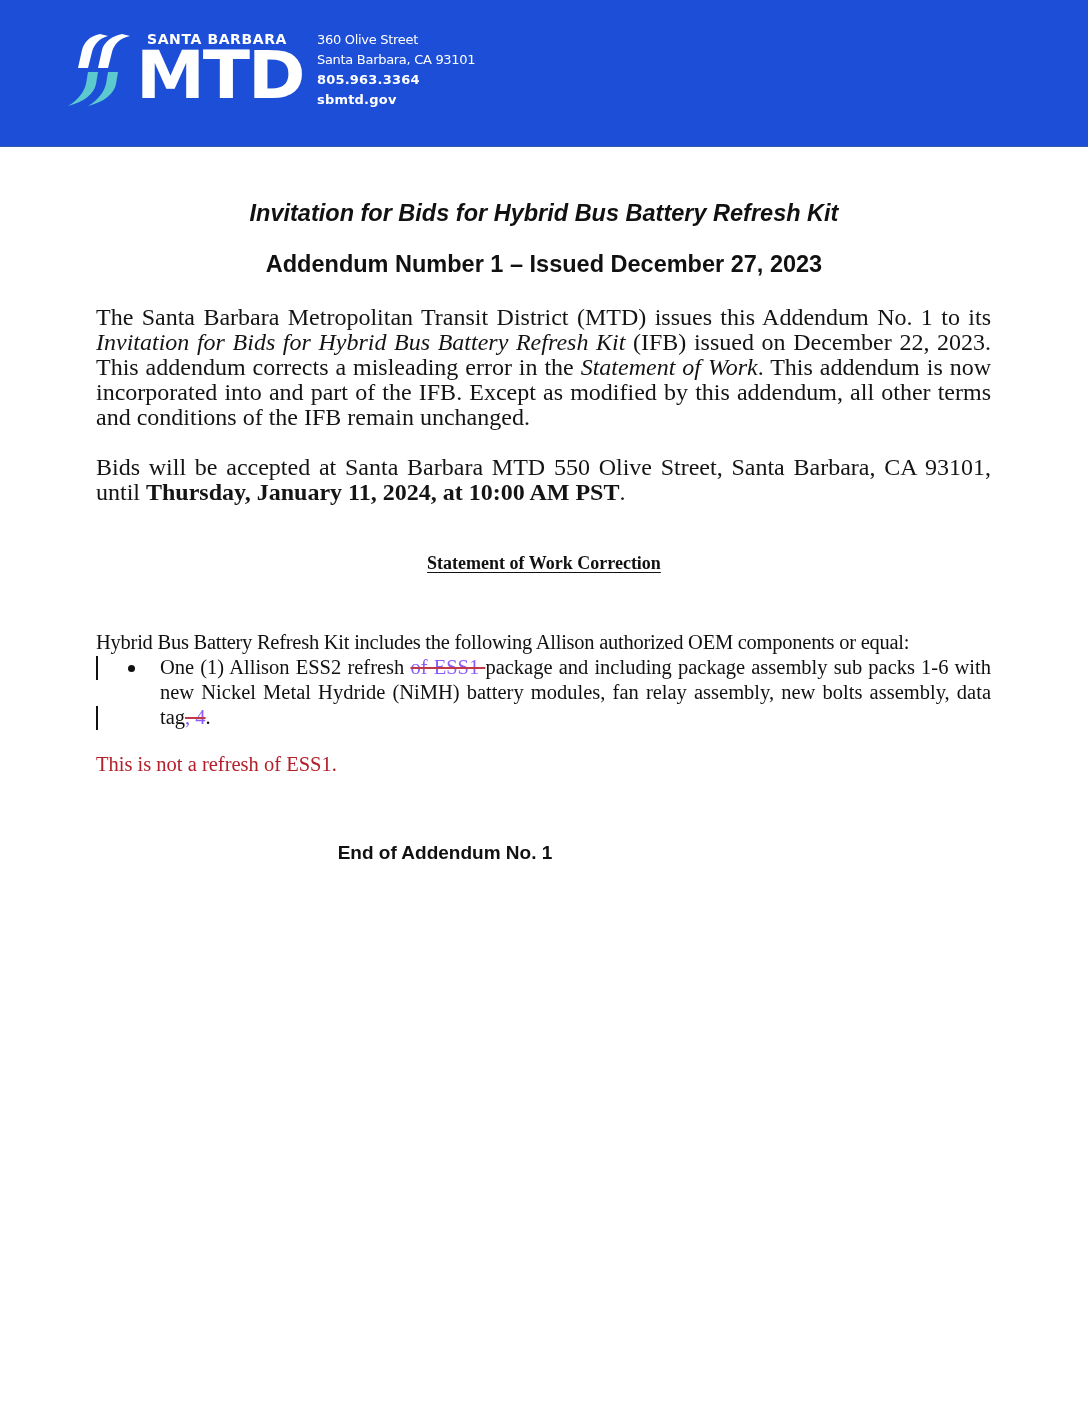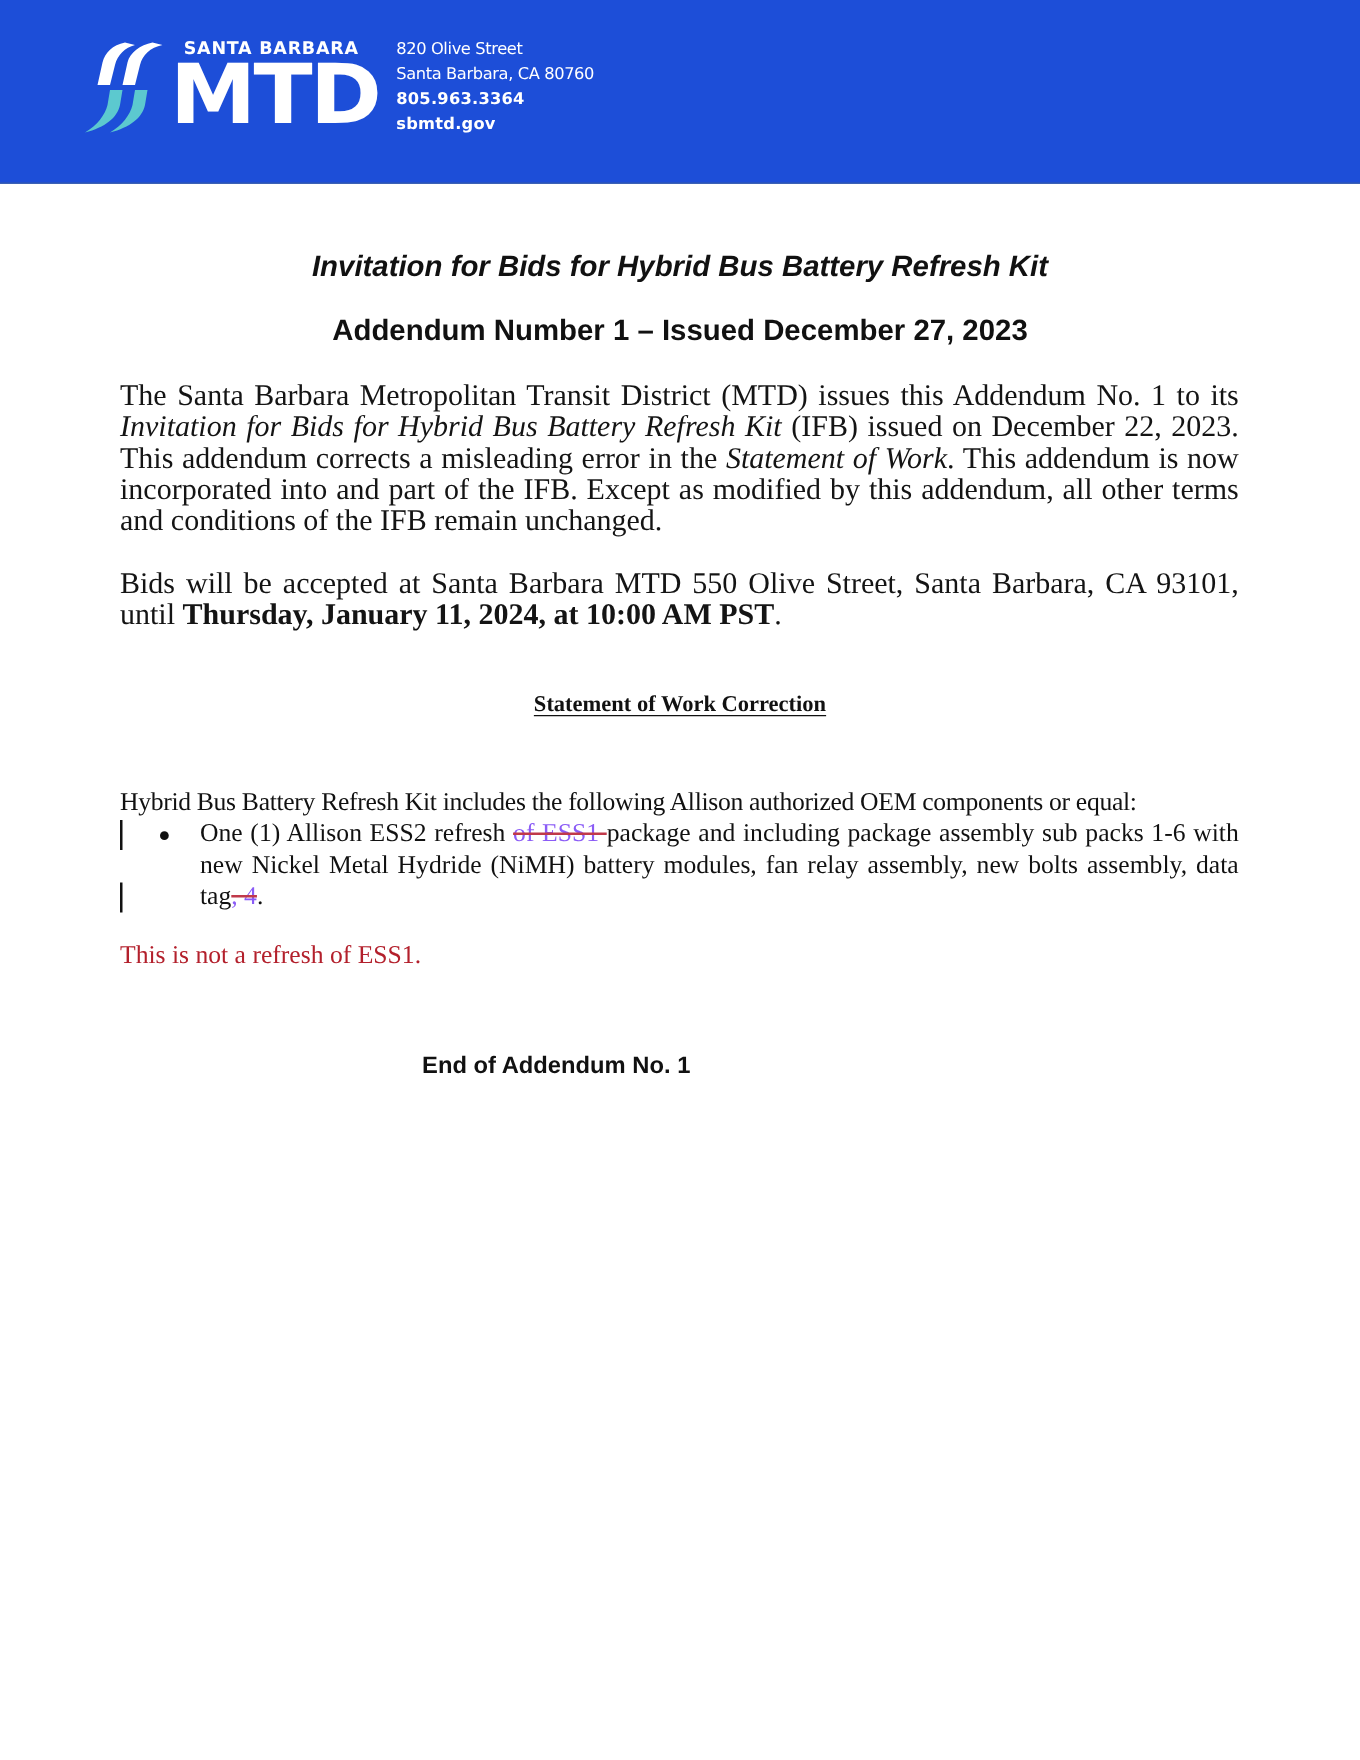--- a/index.html
+++ b/index.html
@@ -172,22 +172,22 @@
 
     <path d="M36 2 C26 4 20 10 18 18 L14 36 L24 36 L28 20 C30 12 36 6 44 4 Z" fill="#ffffff"></path>
     <path d="M58 2 C48 4 40 10 38 18 L34 36 L44 36 L48 20 C50 12 56 6 66 4 Z" fill="#ffffff"></path>
 
     <path d="M24 40 L34 40 L32 52 C30 62 20 70 4 74 C14 68 20 60 22 52 Z" fill="#5cc9cf"></path>
     <path d="M44 40 L54 40 L52 52 C50 62 40 70 24 74 C34 68 40 60 42 52 Z" fill="#5cc9cf"></path>
   </svg>
   <div class="logo-santa">SANTA BARBARA</div>
   <div class="logo-mtd">MTD</div>
   <div class="contact">
-    <div class="addr">820 Olive Street</div>
-    <div class="addr">Santa Barbara, CA 80760</div>
+    <div class="addr">360 Olive Street</div>
+    <div class="addr">Santa Barbara, CA 93101</div>
     <div class="strong">805.963.3364</div>
     <div class="strong">sbmtd.gov</div>
   </div>
 </div>
 
 <div class="title t1">Invitation for Bids for Hybrid Bus Battery Refresh Kit</div>
 <div class="title t2">Addendum Number 1 – Issued December 27, 2023</div>
 
 <p class="para p1"><span>The Santa Barbara Metropolitan Transit District (MTD) issues this Addendum No. 1 to its </span><i>Invitation for Bids for Hybrid Bus Battery Refresh Kit</i><span> (IFB) issued on December 22, 2023. This addendum corrects a misleading error in the </span><i>Statement of Work</i><span>. This addendum is now incorporated into and part of the IFB. Except as modified by this addendum, all other terms and conditions of the IFB remain unchanged.</span></p>
 

